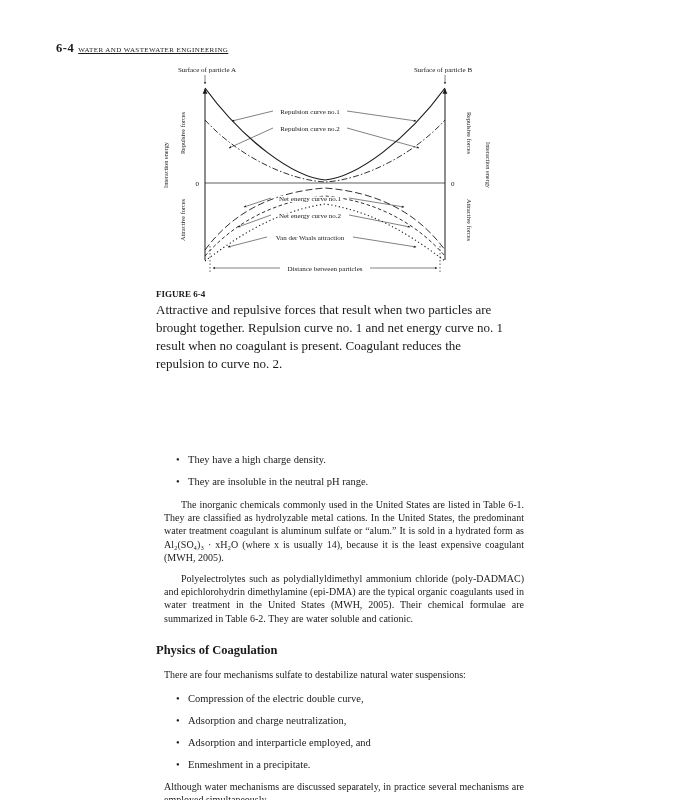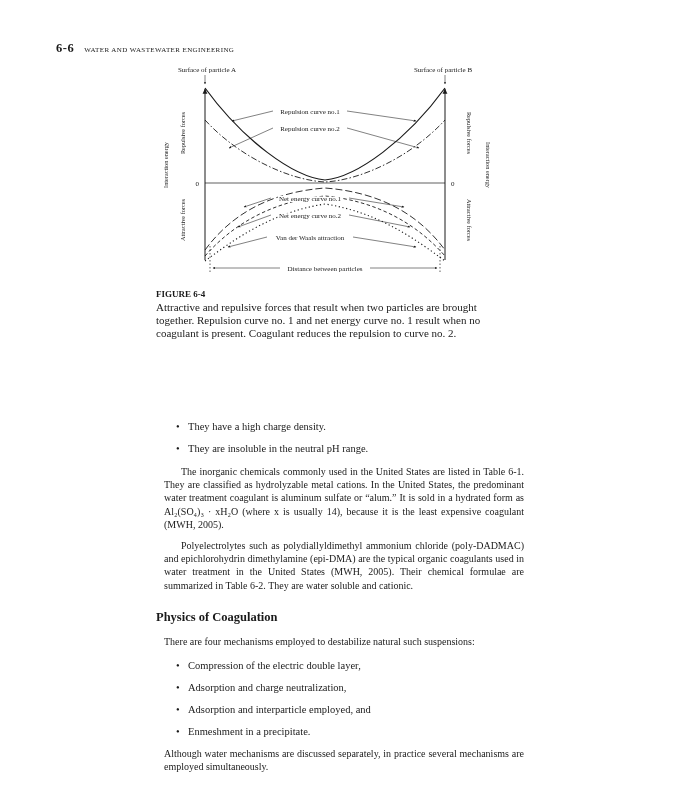--- a/index.html
+++ b/index.html
@@ -2,21 +2,21 @@
 <html><head>
 <meta charset="utf-8">
 <style>
   html,body { margin:0; padding:0; background:#ffffff; }
   .page {
     position:relative; width:689px; height:800px; background:#ffffff;
     font-family:"Liberation Serif", serif; color:#1a1a1a; overflow:hidden;
   }
   .header { position:absolute; left:56px; top:38px; white-space:nowrap; }
   .pagenum { font-weight:bold; font-size:12.5px; letter-spacing:0.5px; }
-  .running { font-size:7px; letter-spacing:0.4px; margin-left:10px; }
+  .running { font-size:7px; letter-spacing:0.4px; margin-left:4px;text-decoration:underline; }
 
   .figure-wrap { position:absolute; left:158px; top:60px; width:334px; height:226px;text-align:center; }
 
   .fig-svg { font-family:"Liberation Serif", serif; }
   .fig-svg .lbl { font-size:7px; fill:#1a1a1a; }
   .fig-svg .mid { text-anchor:middle; }
   .fig-svg .end { text-anchor:end; }
   .fig-svg .side { font-size:6.3px; }
   .fig-svg .halo { paint-order:stroke; stroke:#ffffff; stroke-width:2.6px; }
   .axis { stroke:#1a1a1a; stroke-width:1; }
@@ -26,39 +26,39 @@
   .c-solid { stroke-width:1.2; }
   .c-dashdot { stroke-width:0.9; stroke-dasharray:6 2.2 1.5 2.2; }
   .c-dash { stroke-width:0.9; stroke-dasharray:7 3; }
   .c-dash2 { stroke-width:0.9; stroke-dasharray:3.5 2.5; }
   .c-dots { stroke-width:1.1; stroke-dasharray:1.2 2.6; }
   .vdash { stroke:#1a1a1a; stroke-width:0.7; stroke-dasharray:1.5 2; }
 
   .column { position:absolute; left:156px; top:289px; width:376px; }
   .caption { width:350px;font-family:Liberation Serif, serif; }
   .caption-label { font-weight:bold; font-size:9px; margin-bottom:2px; }
-  .caption-text { font-size:11px; line-height:13px; }
+  .caption-text { font-size:13px; line-height:18px; }
 
   .para { font-size:10px; line-height:13.2px; text-align:justify; margin:8px; }
   .indent { text-indent:17px; }
   .p1 { margin-top:10px; }
   .bullets { list-style:none; margin:0; padding:0 0 0 20px; }
   .bullets li { position:relative; font-size:10.5px; line-height:13px; margin-bottom:9px; padding-left:12px; }
   .bullets li::before { content:"\2022"; position:absolute; left:0; top:0; }
   .bullets-top { margin-top:80px; }
   .bullets-mech { margin-top:11px; }
   .section-heading { font-size:12.5px; font-weight:bold; margin:18px 0 10px 0; }
 </style>
 </head>
 <body>
 
 <div class="page">
 
   <div class="header">
-    <span class="pagenum">6-6</span><span class="running">WATER AND WASTEWATER ENGINEERING</span>
+    <span class="pagenum">6-4</span><span class="running">WATER AND WASTEWATER ENGINEERING</span>
   </div>
 
   <div class="figure-wrap">
     <svg class="fig-svg" viewBox="0 0 334 224" width="334" height="224">
       <defs>
         <marker id="arrow" viewBox="0 0 10 10" refX="8" refY="5" markerWidth="6" markerHeight="6" orient="auto">
             <path d="M0,1 L9,5 L0,9 z" fill="#1a1a1a"></path>
           </marker>
         <marker id="arrow-sm" viewBox="0 0 10 10" refX="8" refY="5" markerWidth="5.5" markerHeight="5.5" orient="auto">
             <path d="M0,1.5 L9,5 L0,8.5 z" fill="#1a1a1a"></path>
@@ -137,24 +137,24 @@
     <ul class="bullets bullets-top">
       <li>They have a high charge density.</li>
       <li>They are insoluble in the neutral pH range.</li>
     </ul>
 
     <p class="para indent p1">The inorganic chemicals commonly used in the United States are listed in Table 6-1. They are classified as hydrolyzable metal cations. In the United States, the predominant water treatment coagulant is aluminum sulfate or “alum.” It is sold in a hydrated form as Al₂(SO₄)₃ · xH₂O (where x is usually 14), because it is the least expensive coagulant (MWH, 2005).</p>
     <p class="para indent">Polyelectrolytes such as polydiallyldimethyl ammonium chloride (poly-DADMAC) and epichlorohydrin dimethylamine (epi-DMA) are the typical organic coagulants used in water treatment in the United States (MWH, 2005). Their chemical formulae are summarized in Table 6-2. They are water soluble and cationic.</p>
 
     <h2 class="section-heading">Physics of Coagulation</h2>
 
-    <p class="para">There are four mechanisms employed to destabilize natural such suspensions:</p>
+    <p class="para">There are four mechanisms sulfate to destabilize natural water suspensions:</p>
 
     <ul class="bullets bullets-mech">
-      <li>Compression of the electric double layer,</li>
+      <li>Compression of the electric double curve,</li>
       <li>Adsorption and charge neutralization,</li>
       <li>Adsorption and interparticle employed, and</li>
       <li>Enmeshment in a precipitate.</li>
     </ul>
 
     <p class="para">Although water mechanisms are discussed separately, in practice several mechanisms are employed simultaneously.</p>
 
   </div>
 
 </div>

